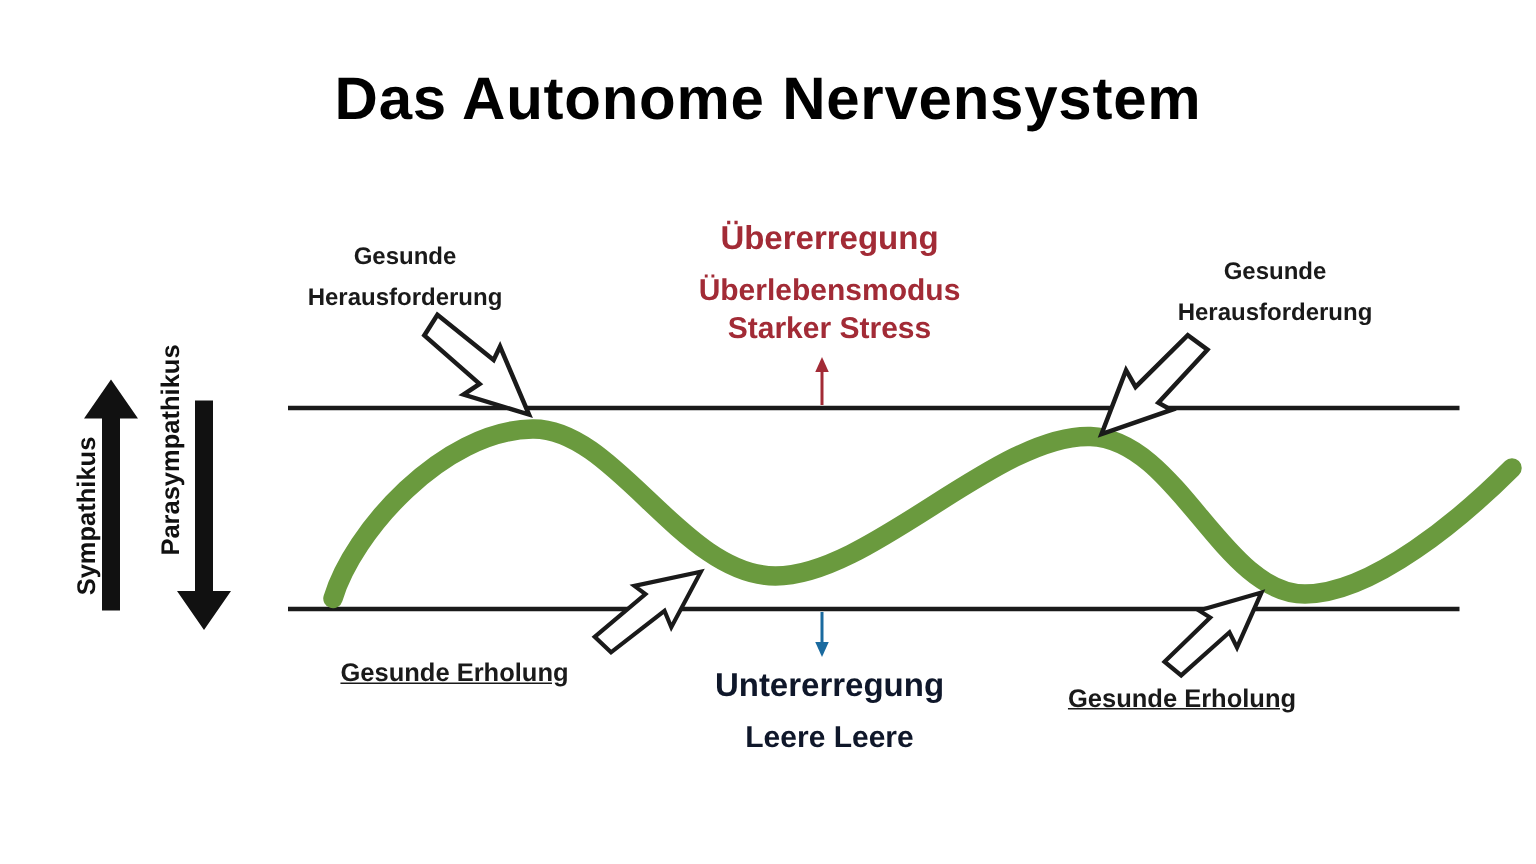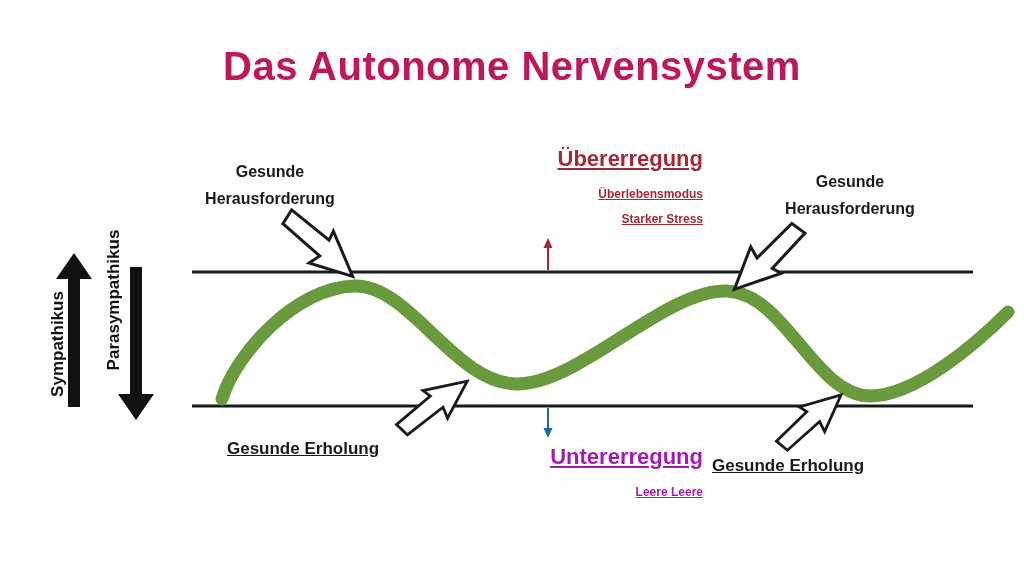--- a/index.html
+++ b/index.html
@@ -13,36 +13,36 @@
     overflow: hidden;
   }
   .title {
     position: absolute;
     left: 0; top: 44px;
     width: 1024px;
     text-align: center;
     font-size: 40px;
     font-weight: 800;
     letter-spacing: 0.5px;
-    color: #be185d;
+    color: #000000;
   }
   #diagram-svg { position: absolute; left: 0; top: 0; }
   .label {
     position: absolute;
     text-align: center;
     font-weight: 700;
     color: #1a1a1a;
   }
   .challenge { font-size: 16px; line-height: 27px; width: 220px; }
   .recovery  { font-size: 17px; width: 220px; text-decoration: underline; }
-  .zone { width: 300px; text-align: right; font-weight: 700; text-decoration: underline; }
+  .zone { width: 300px; text-align: center; font-weight: 700; }
   .zone .zone-title { font-size: 22px; margin-bottom: 10px; }
-  .zone .zone-line  { font-size: 12px; line-height: 25px; }
+  .zone .zone-line  { font-size: 20px; line-height: 25px; }
   .zone-hyper { color: #A22B36; }
-  .zone-hypo  { color: #a21caf; }
+  .zone-hypo  { color: #0f172a; }
   .vlabel {
     position: absolute;
     text-align: center;
     font-weight: 700;
     font-size: 17px;
     color: #111111;
     transform: rotate(-90deg);
   }
 </style>
 </head>

